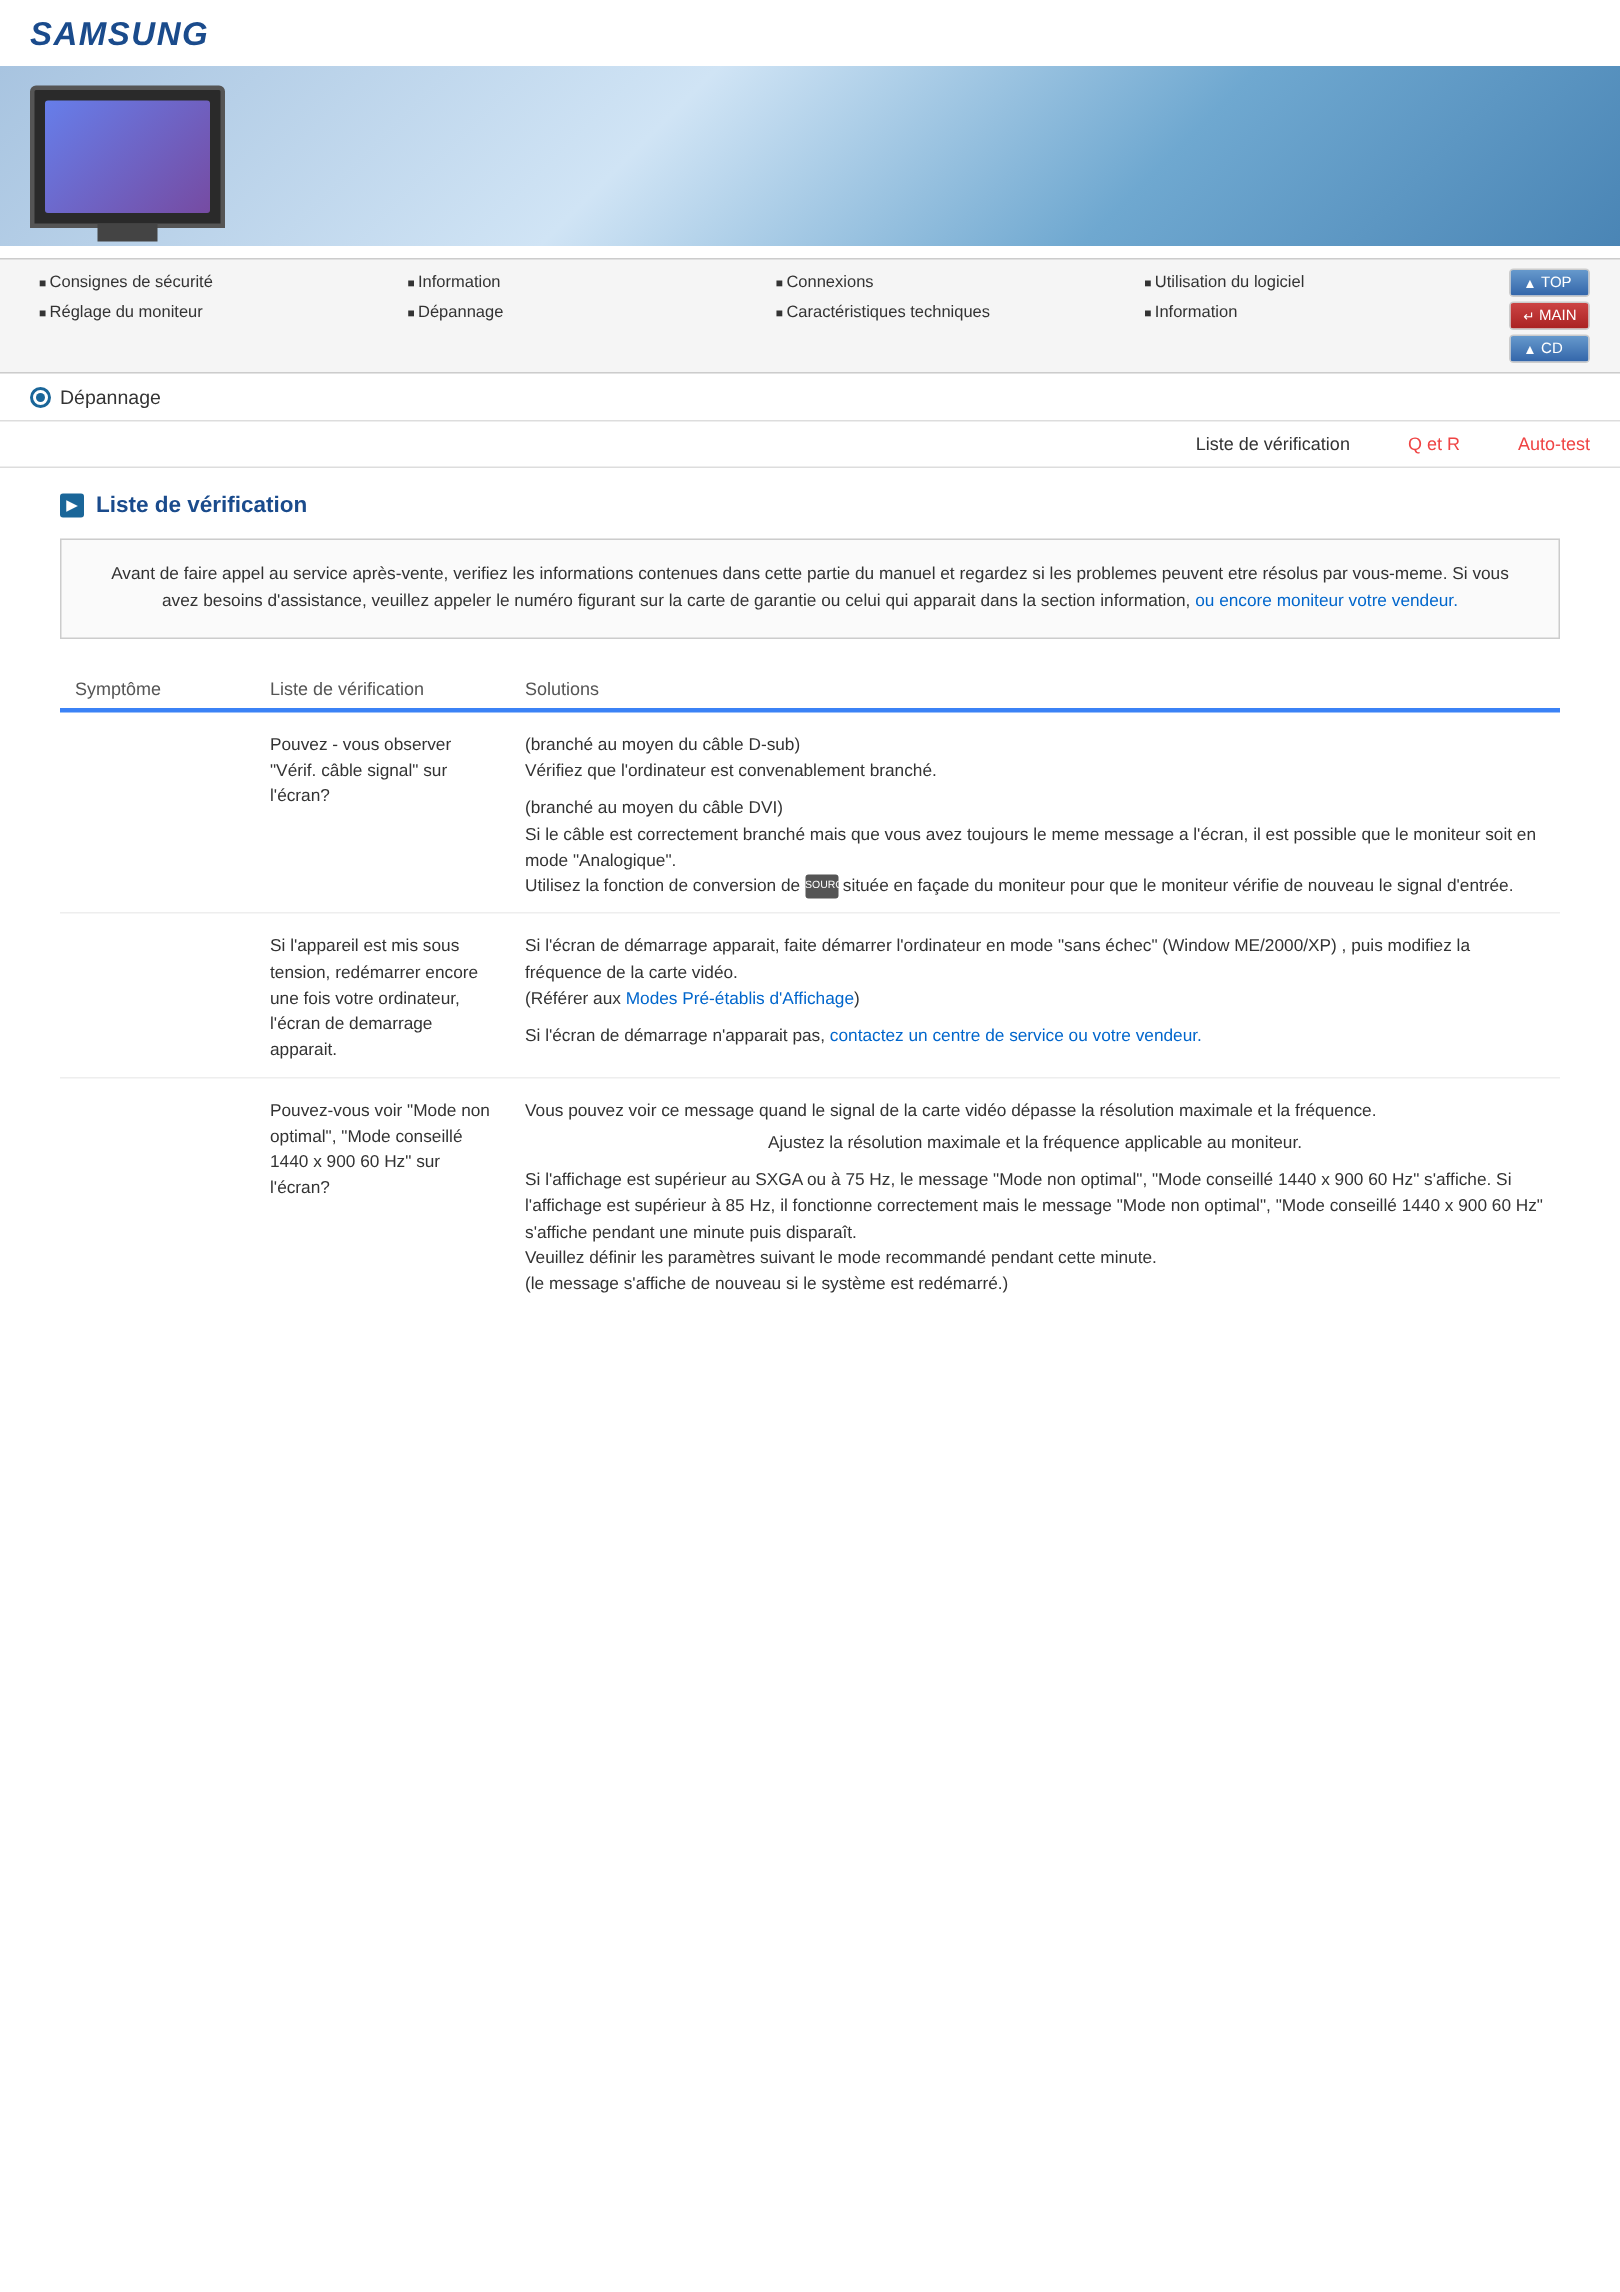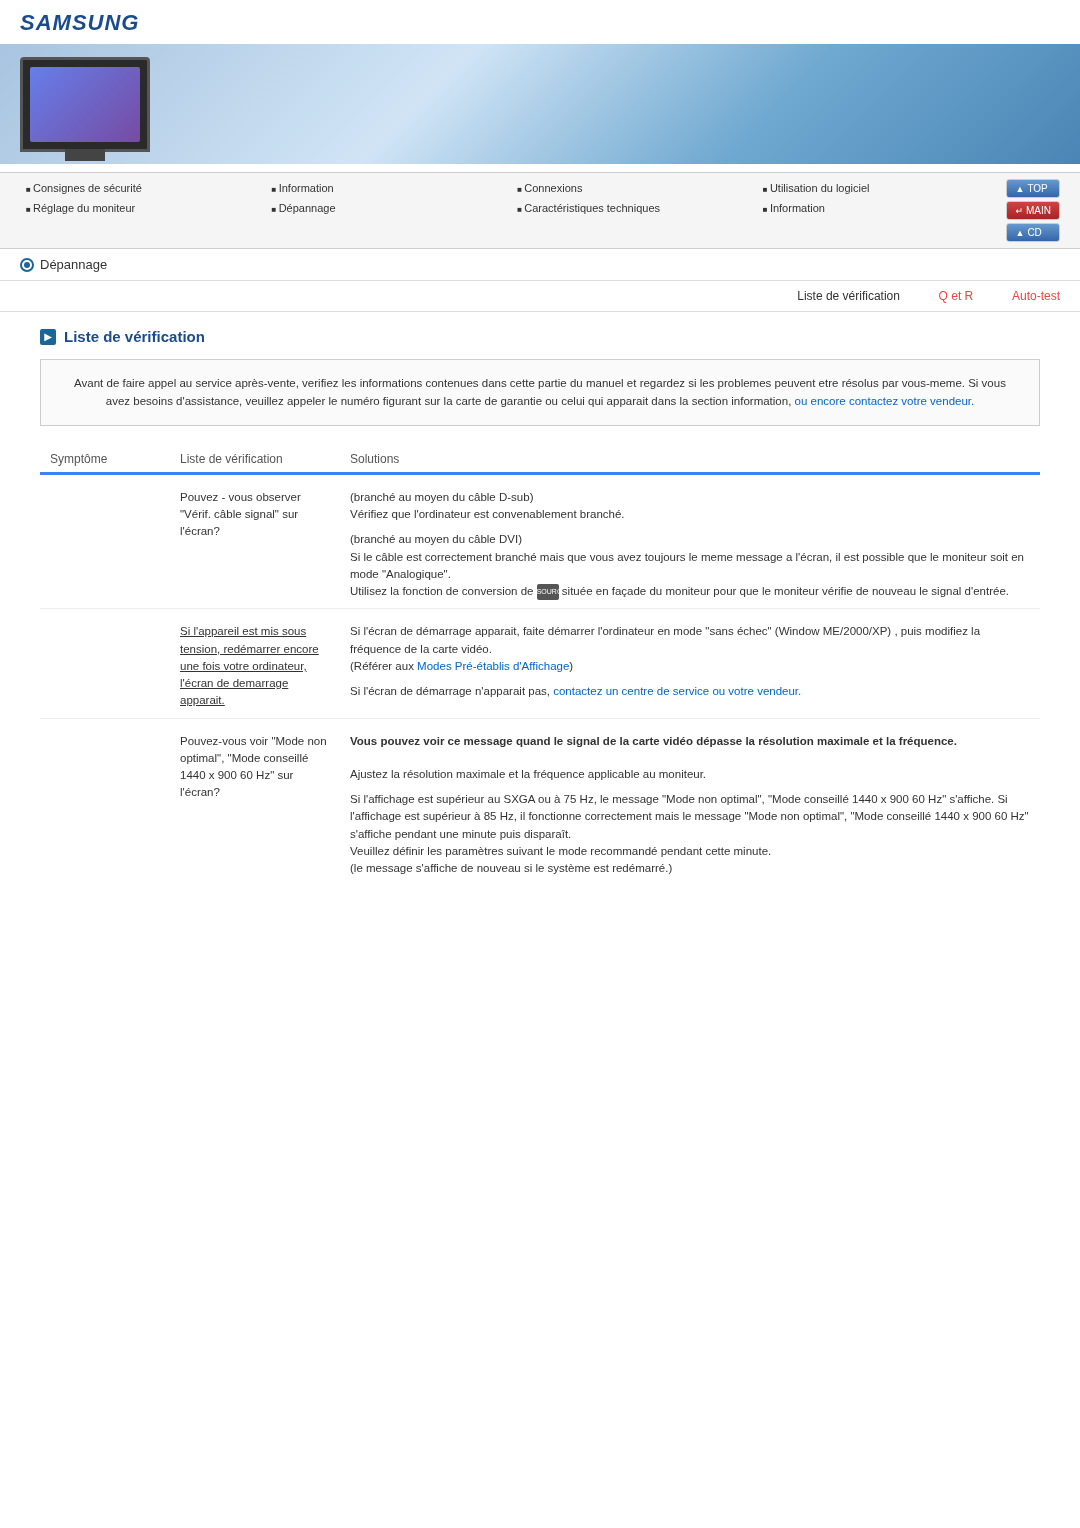--- a/index.html
+++ b/index.html
@@ -126,21 +126,21 @@
 <div class="section">
   <div class="section-title">
     <div class="section-icon">
       <span class="section-icon-arrow">▶</span>
     </div>
     <span class="section-title-text">Liste de vérification</span>
   </div>
 
   <div class="info-box">
     <span>Avant de faire appel au service après-vente, verifiez les informations contenues dans cette partie du manuel et regardez si les problemes peuvent etre résolus par vous-meme. Si vous avez besoins d'assistance, veuillez appeler le numéro figurant sur la carte de garantie ou celui qui apparait dans la section information,</span>
-    <a href="#">ou encore contactez votre vendeur.</a>
+    <a href="#">ou encore moniteur votre vendeur.</a>
   </div>
 
   <table class="check-table">
     <thead>
       <tr>
         <th class="symptom-cell">Symptôme</th>
         <th class="check-cell">Liste de vérification</th>
         <th class="solution-cell">Solutions</th>
       </tr>
     </thead>
@@ -155,38 +155,38 @@
         <td class="solution-cell" style="padding-top:14px;">
           <p style="margin-bottom:8px;">(branché au moyen du câble D-sub)<br>Vérifiez que l'ordinateur est convenablement branché.</p>
           <p>(branché au moyen du câble DVI)<br>
           Si le câble est correctement branché mais que vous avez toujours le meme message a l'écran, il est possible que le moniteur soit en mode "Analogique".<br>
           Utilisez la fonction de conversion de <span class="source-icon">SOURCE</span> située en façade du moniteur pour que le moniteur vérifie de nouveau le signal d'entrée.</p>
         </td>
       </tr>
 
       <tr style="border-top:1px solid #eee;">
         <td class="symptom-cell" style="padding-top:14px;"></td>
-        <td class="check-cell" style="padding-top:14px;text-decoration:underline;">
+        <td class="check-cell" style="padding-top:14px;">
           Si l'appareil est mis sous tension, redémarrer encore une fois votre ordinateur, l'écran de demarrage apparait.
         </td>
         <td class="solution-cell" style="padding-top:14px;">
           <p style="margin-bottom:8px;">Si l'écran de démarrage apparait, faite démarrer l'ordinateur en mode "sans échec" (Window ME/2000/XP) , puis modifiez la fréquence de la carte vidéo.<br>
           (Référer aux <a href="#">Modes Pré-établis d'Affichage</a>)</p>
           <p>Si l'écran de démarrage n'apparait pas, <a href="#">contactez un centre de service ou votre vendeur.</a></p>
         </td>
       </tr>
 
       <tr style="border-top:1px solid #eee;">
         <td class="symptom-cell" style="padding-top:14px;"></td>
         <td class="check-cell" style="padding-top:14px;">
           Pouvez-vous voir "Mode non optimal", "Mode conseillé 1440 x 900 60 Hz" sur l'écran?
         </td>
         <td class="solution-cell" style="padding-top:14px;">
-          <p style="margin-bottom:16px;font-weight:bold;">Vous pouvez voir ce message quand le signal de la carte vidéo dépasse la résolution maximale et la fréquence.</p>
-          <p style="margin-bottom:8px;">Ajustez la résolution maximale et la fréquence applicable au moniteur.</p>
+          <p style="margin-bottom:4px;">Vous pouvez voir ce message quand le signal de la carte vidéo dépasse la résolution maximale et la fréquence.</p>
+          <p style="margin-bottom:8px;text-align:center;">Ajustez la résolution maximale et la fréquence applicable au moniteur.</p>
           <p>Si l'affichage est supérieur au SXGA ou à 75 Hz, le message "Mode non optimal", "Mode conseillé 1440 x 900 60 Hz" s'affiche. Si l'affichage est supérieur à 85 Hz, il fonctionne correctement mais le message "Mode non optimal", "Mode conseillé 1440 x 900 60 Hz" s'affiche pendant une minute puis disparaît.<br>
           Veuillez définir les paramètres suivant le mode recommandé pendant cette minute.<br>
           (le message s'affiche de nouveau si le système est redémarré.)</p>
         </td>
       </tr>
     </tbody>
   </table>
 </div>
 
 </body></html>

